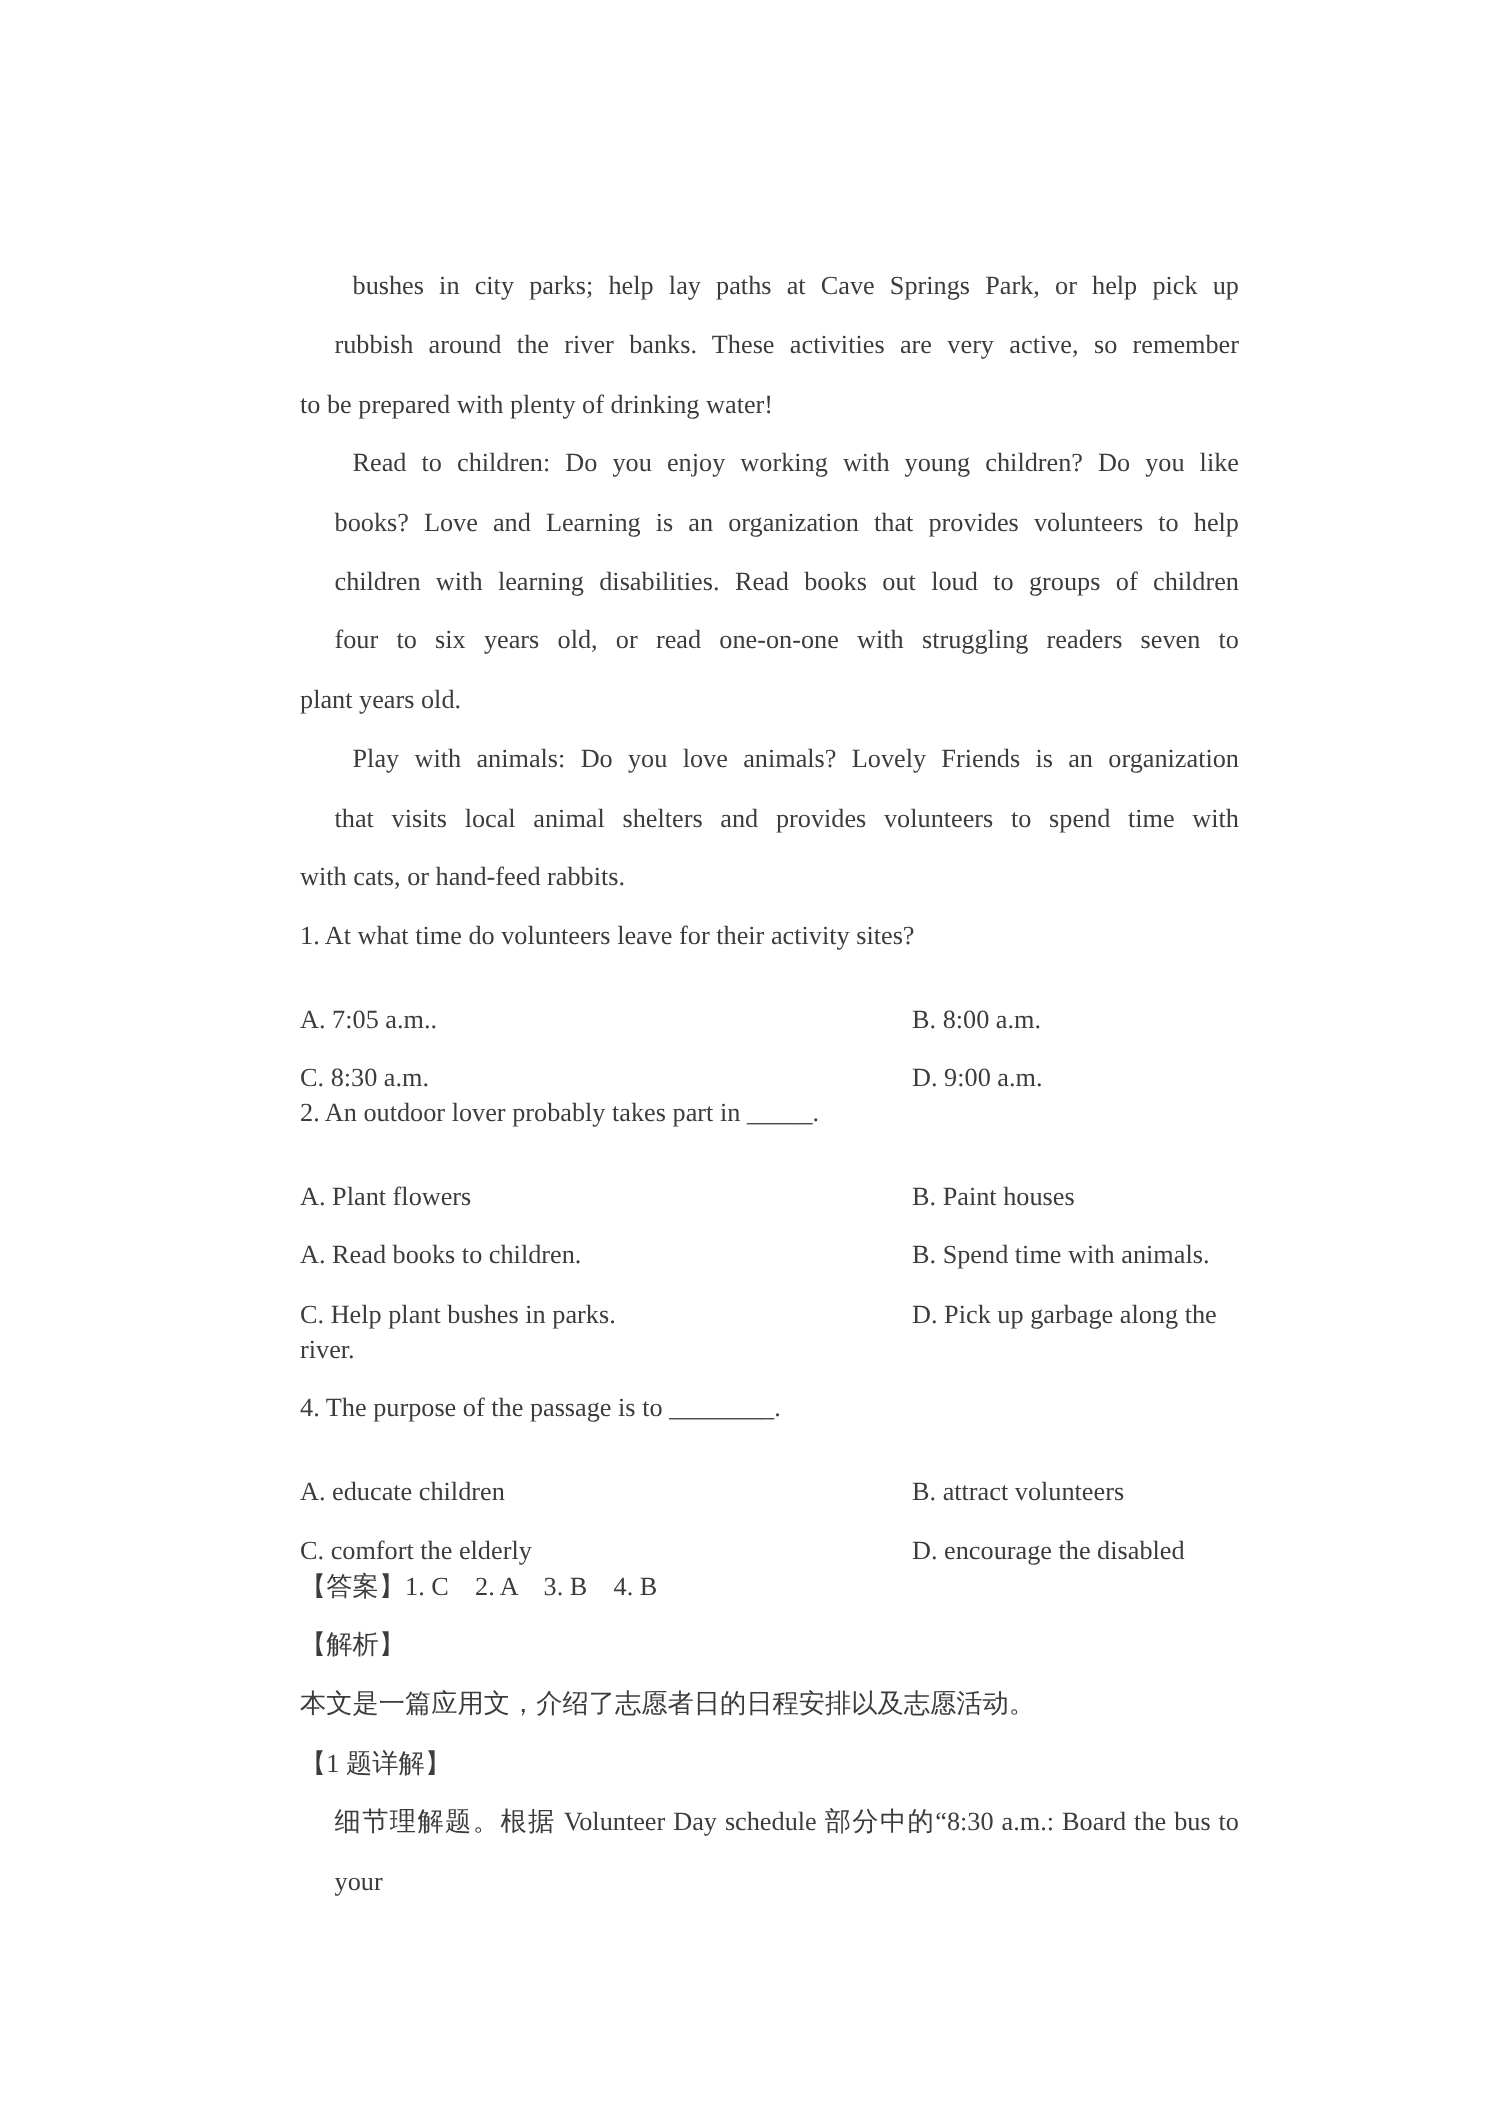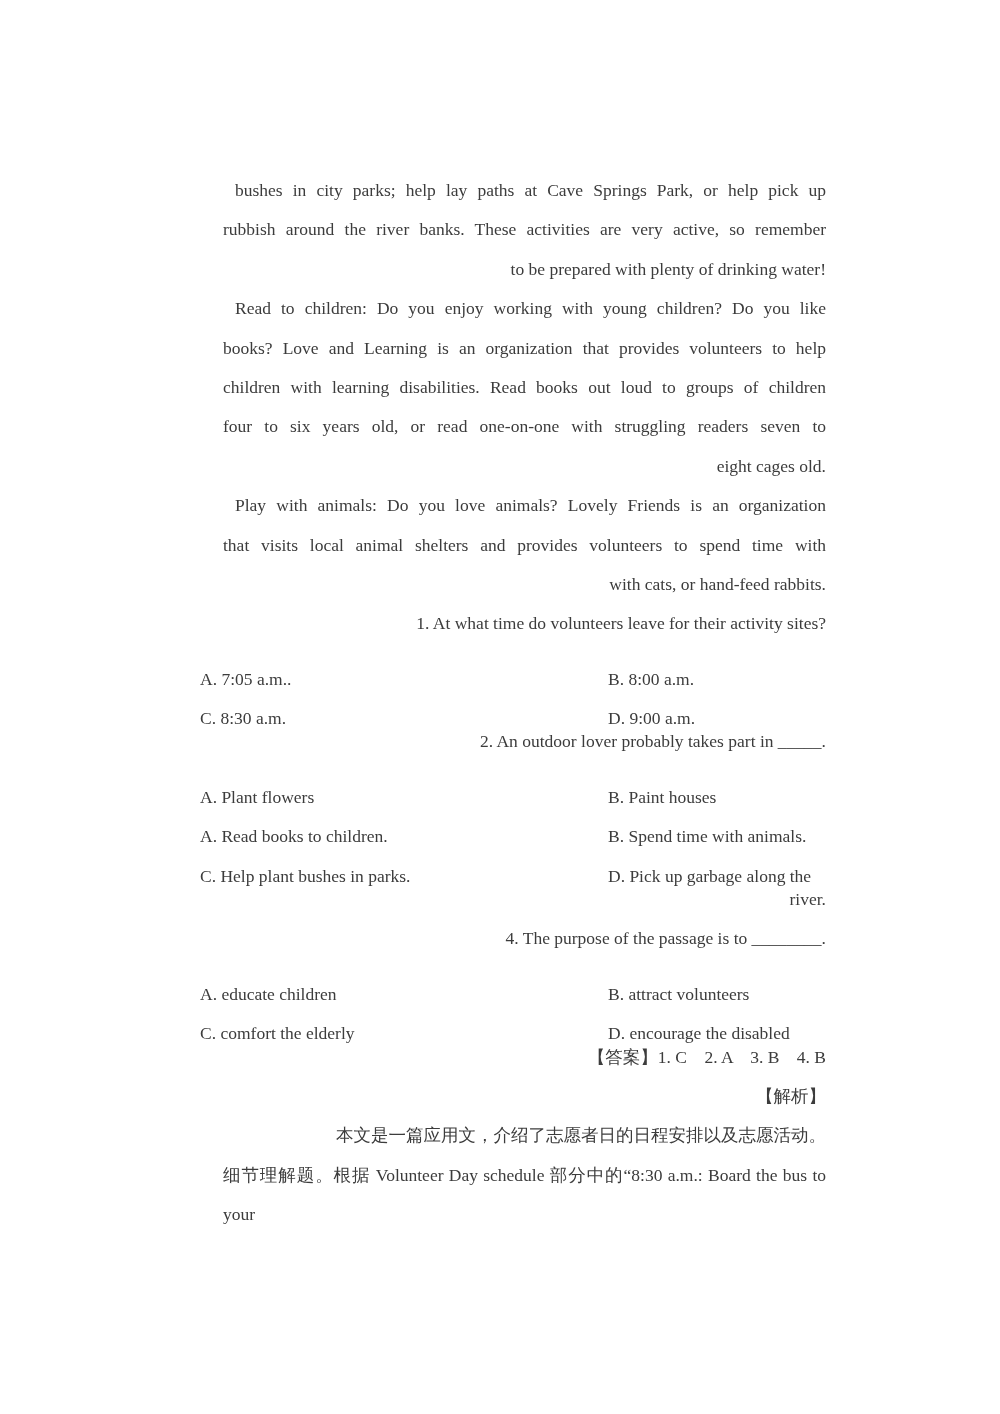--- a/index.html
+++ b/index.html
@@ -36,21 +36,21 @@
     text-align: justify;
     text-align-last: justify;
     text-indent: 2em;
   }
   .l-para {
     text-align: justify;
     text-align-last: justify;
     margin-left: 23px;
   }
   .l-para-last, .l-question, .l-text {
-    text-align: right;
+    text-align: left;
     white-space: pre;
   }
   .opt-left {
     position: absolute;
     left: 0;
     white-space: pre;
   }
   .opt-right {
     position: absolute;
     left: 408px;
@@ -62,21 +62,21 @@
 
 <div class="page" style="background: rgb(255, 255, 255);">
   <div class="content" style="color: rgb(60, 60, 60);">
       <div class="line l-para-first">bushes in city parks; help lay paths at Cave Springs Park, or help pick up</div>
       <div class="line l-para">rubbish around the river banks. These activities are very active, so remember</div>
       <div class="line l-para-last">to be prepared with plenty of drinking water!</div>
       <div class="line l-para-first">Read to children: Do you enjoy working with young children? Do you like</div>
       <div class="line l-para">books? Love and Learning is an organization that provides volunteers to help</div>
       <div class="line l-para">children with learning disabilities. Read books out loud to groups of children</div>
       <div class="line l-para">four to six years old, or read one-on-one with struggling readers seven to</div>
-      <div class="line l-para-last">eight cages old.</div>
+      <div class="line l-para-last">plant years old.</div>
       <div class="line l-para-first">Play with animals: Do you love animals? Lovely Friends is an organization</div>
       <div class="line l-para">that visits local animal shelters and provides volunteers to spend time with</div>
       <div class="line l-para-last">with cats, or hand-feed rabbits.</div>
       <div class="line l-question">1. At what time do volunteers leave for their activity sites?</div>
       <div class="line l-options">
         <span class="opt-left">A. 7:05 a.m..</span>
         <span class="opt-right">B. 8:00 a.m.</span>
       </div>
       <div class="line l-options">
         <span class="opt-left">C. 8:30 a.m.</span>
@@ -101,15 +101,16 @@
         <span class="opt-left">A. educate children</span>
         <span class="opt-right">B. attract volunteers</span>
       </div>
       <div class="line l-options">
         <span class="opt-left">C. comfort the elderly</span>
         <span class="opt-right">D. encourage the disabled</span>
       </div>
       <div class="line l-text">【答案】1. C    2. A    3. B    4. B</div>
       <div class="line l-text">【解析】</div>
       <div class="line l-text">本文是一篇应用文，介绍了志愿者日的日程安排以及志愿活动。</div>
+      <div class="line l-text">【1 题详解】</div>
       <div class="line l-para">细节理解题。根据 Volunteer Day schedule 部分中的“8:30 a.m.: Board the bus to your</div>
     </div>
 </div>
 
 </body></html>

